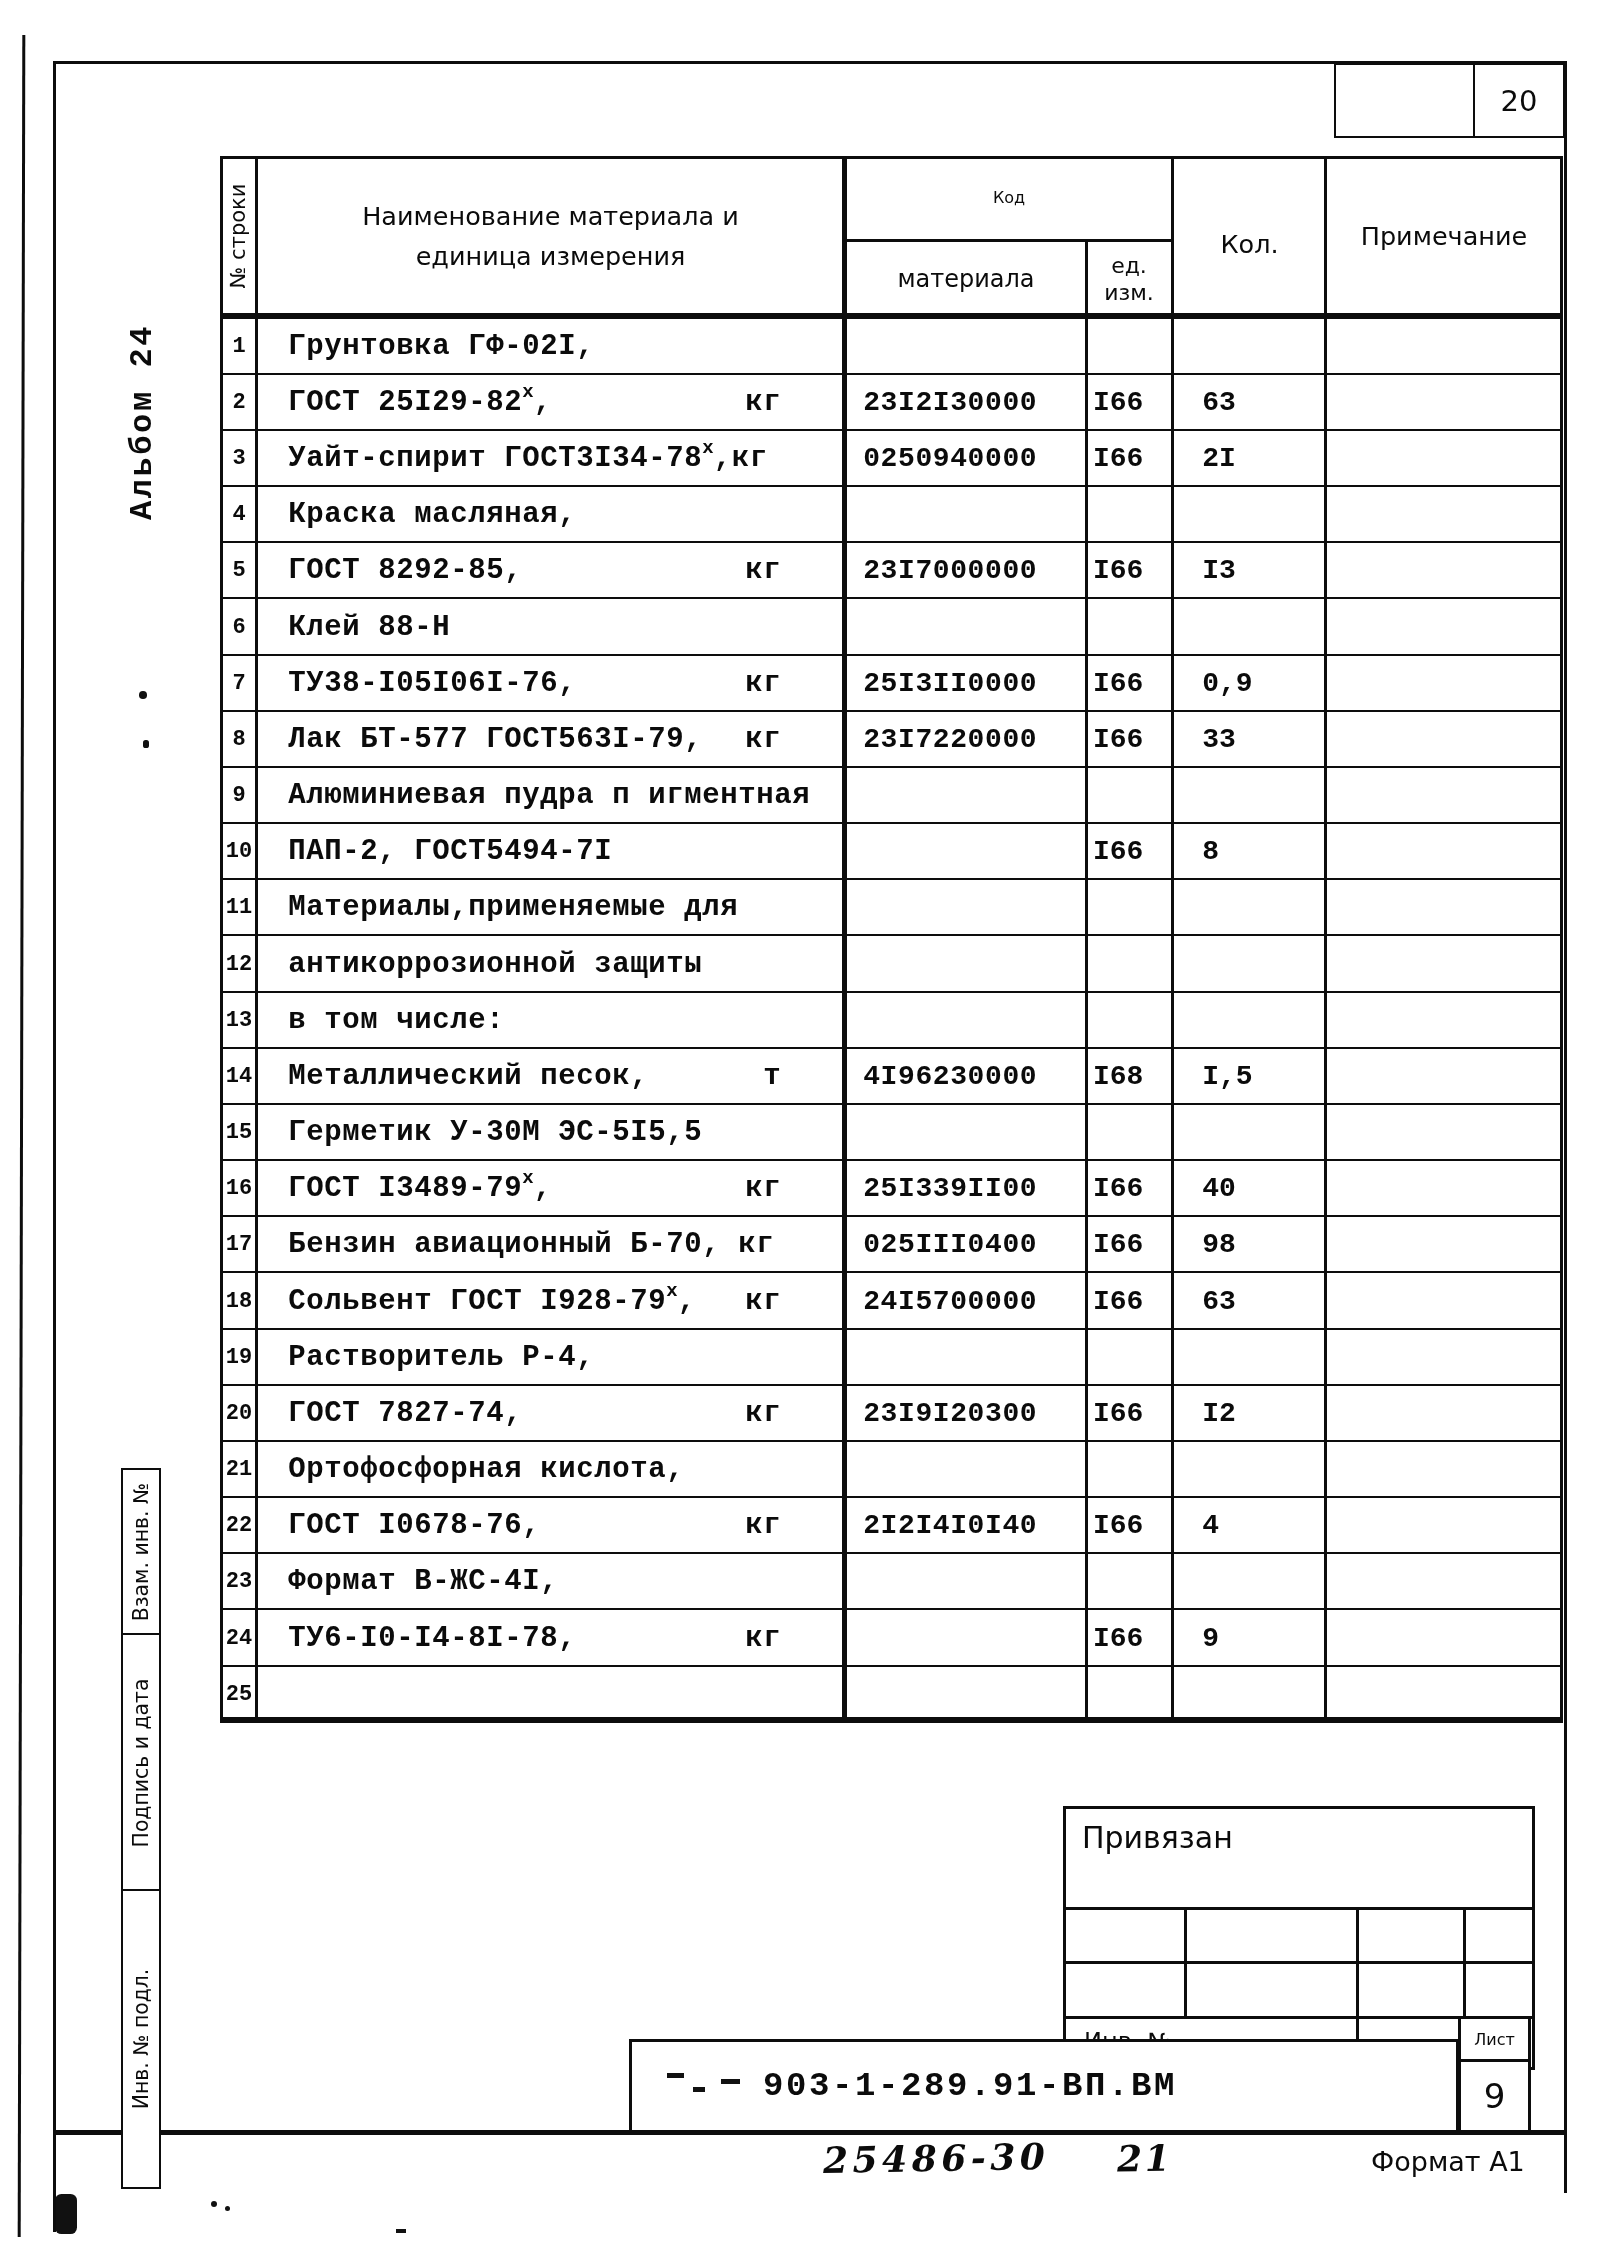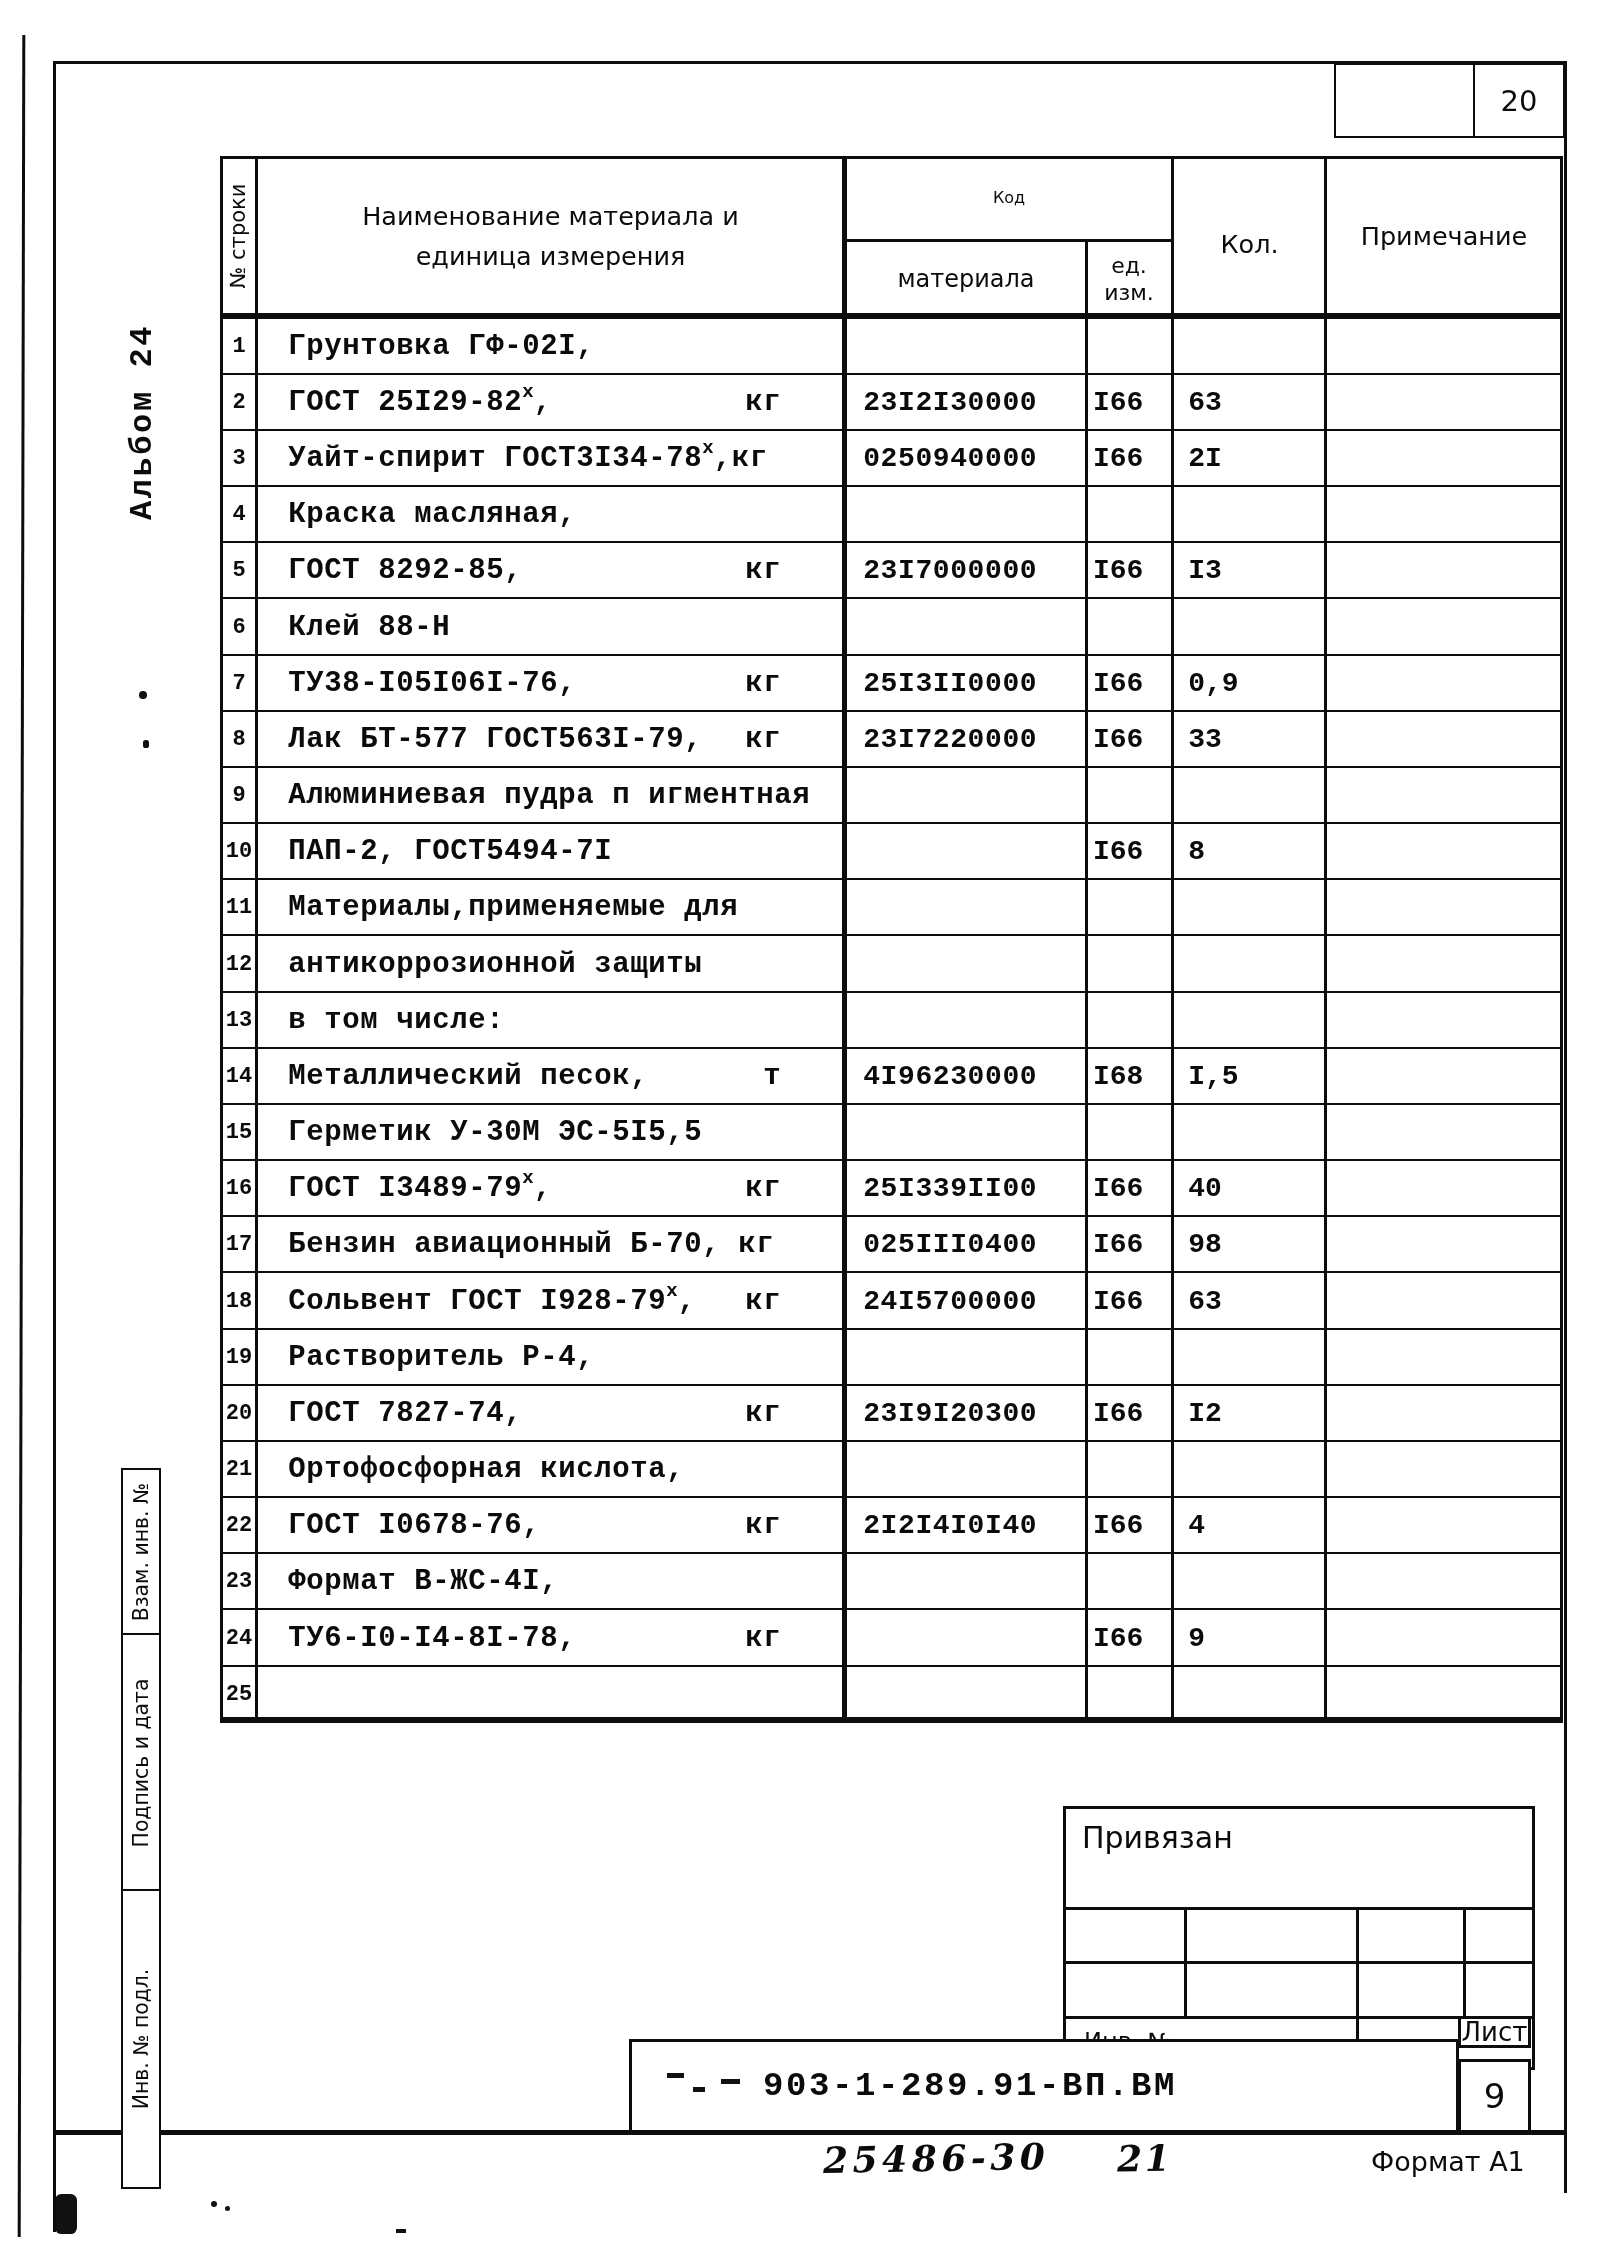--- a/index.html
+++ b/index.html
@@ -13,21 +13,21 @@
   .rotwrap{position:absolute;}
   .rot{position:absolute;left:50%;top:50%;transform:translate(-50%,-50%) rotate(-90deg);white-space:nowrap;}
   
   #tbl{position:absolute;left:220px;top:156px;width:1343px;height:1567px;}
   .row{position:absolute;left:3.2px;width:1337px;height:56px;box-sizing:border-box;border-bottom:2.6px solid #0d0d0d;}
   .cell{position:absolute;top:0;height:54px;display:flex;align-items:center;box-sizing:border-box;}
   .c-num{left:-3.2px;width:38px;justify-content:center;font-size:22px;letter-spacing:0;}
   .c-name{left:32px;width:587px;padding-left:33px;font-size:29px;letter-spacing:0.6px;white-space:nowrap;}
   .c-code{left:619px;width:243px;padding-left:21px;font-size:28px;letter-spacing:0.6px;}
   .c-ed{left:862px;width:86px;padding-left:7.7px;font-size:28px;}
-  .c-qty{left:948px;width:153px;padding-left:17px;font-size:28px;}
+  .c-qty{left:948px;width:153px;padding-left:31px;font-size:28px;}
   .unit{margin-left:auto;padding-right:61px;}
   .sup{font-size:19px;position:relative;top:-10.2px;letter-spacing:0;}
   .speck{position:absolute;background:#111;}
 </style>
 </head>
 <body>
 
 <div id="page">
 
   <div class="ln" style="left:20px;top:35px;width:2.6px;height:2202px;transform:rotate(0.12deg);"></div>
@@ -325,21 +325,21 @@
   <div class="d" style="position:absolute;left:1082px;top:1820px;font-size:30px;">Привязан</div>
   <div class="d" style="position:absolute;left:1084px;top:2028px;font-size:24px;">Инв. №</div>
 
   <div class="box" style="left:629px;top:2039px;width:830px;height:94px;border-width:3.8px;">
     <div class="t" style="position:absolute;left:131px;top:50%;transform:translateY(-50%);font-size:34px;letter-spacing:2.6px;white-space:nowrap;">903-1-289.91-ВП.ВМ</div>
     <div class="speck" style="left:35px;top:31px;width:16.6px;height:4.5px;"></div>
     <div class="speck" style="left:61px;top:45px;width:11.5px;height:4.5px;"></div>
     <div class="speck" style="left:89px;top:37px;width:19px;height:5.1px;"></div>
   </div>
 
-  <div class="box cellabs d" style="left:1458px;top:2016px;width:73px;height:32px;font-size:26px;border-width:3.2px;">
+  <div class="box cellabs d" style="left:1458px;top:2016px;width:73px;height:46px;font-size:16px;border-width:3.2px;">
     <span>Лист</span>
   </div>
   <div class="box cellabs d" style="left:1458px;top:2059px;width:73px;height:74px;font-size:34px;border-width:3.2px;">
     <span>9</span>
   </div>
 
   <div class="hand" style="position:absolute;left:823px;top:2137px;font-size:36px;letter-spacing:4.5px;transform:rotate(-1deg);">25486-30</div>
   <div class="hand" style="position:absolute;left:1117px;top:2137px;font-size:36px;letter-spacing:2.6px;transform:rotate(-1deg);">21</div>
   <div class="d" style="position:absolute;left:1371px;top:2146px;font-size:27px;">Формат А1</div>
 

